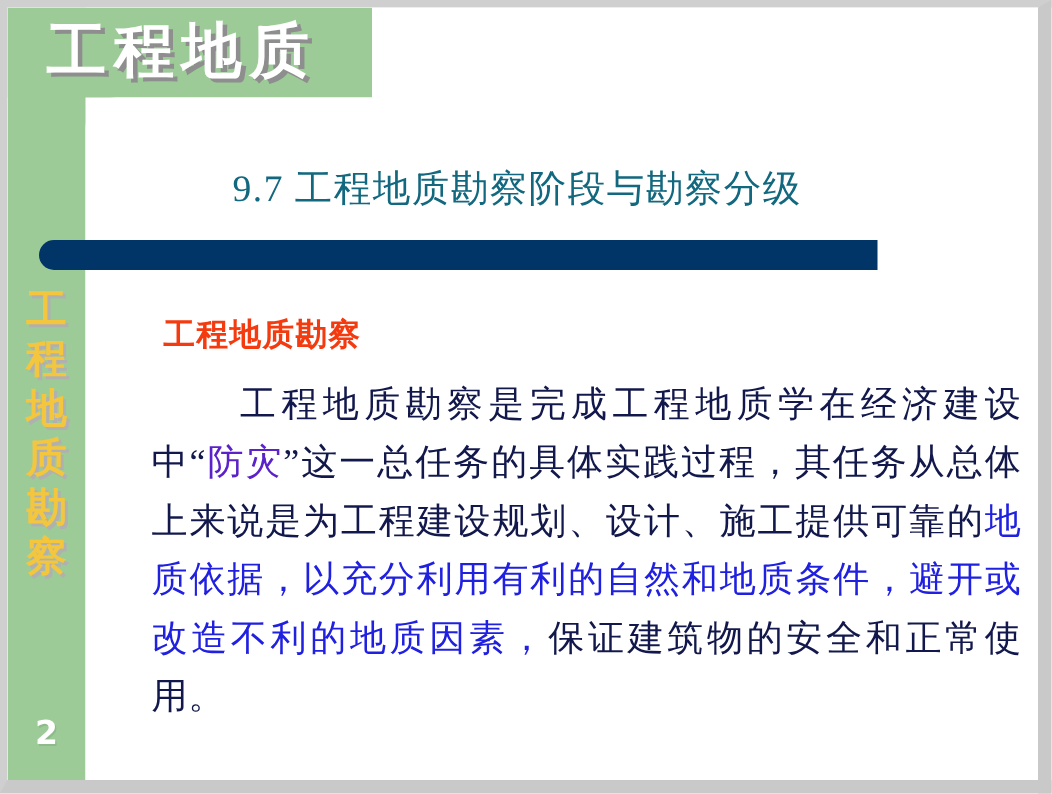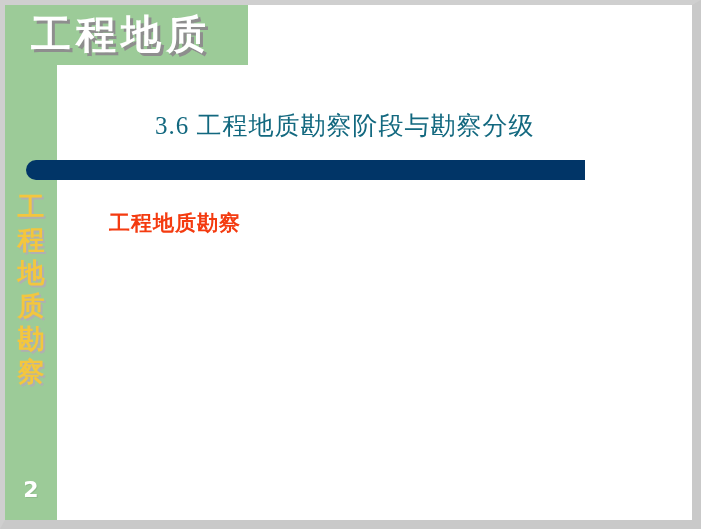--- a/index.html
+++ b/index.html
@@ -179,21 +179,24 @@
       <span>工</span>
       <span>程</span>
       <span>地</span>
       <span>质</span>
       <span>勘</span>
       <span>察</span>
     </div>
 
     <div class="page-num">2</div>
 
-    <div class="slide-heading">3.6  工程地质勘察阶段与勘察分级</div>
+    <div class="slide-heading">9.7  工程地质勘察阶段与勘察分级</div>
 
     <div class="navy-bar"></div>
 
     <div class="sub-heading">工程地质勘察</div>
 
+    <div class="body-text">
+      <span class="ind"></span><span class="t-navy">工程地质勘察是完成工程地质学在经济建设中</span><span class="t-navy">“</span><span class="t-purple">防灾</span><span class="t-navy">”这一总任务的具体实践过程，其任务从总体上来说是为工程建设规划、设计、施工提供可靠的</span><span class="t-blue">地质依据，以充分利用有利的自然和地质条件，避开或改造不利的地质因素，</span><span class="t-navy">保证建筑物的安全和正常使用。</span>
+    </div>
 
   </div>
 </div>
 
 </body></html>

